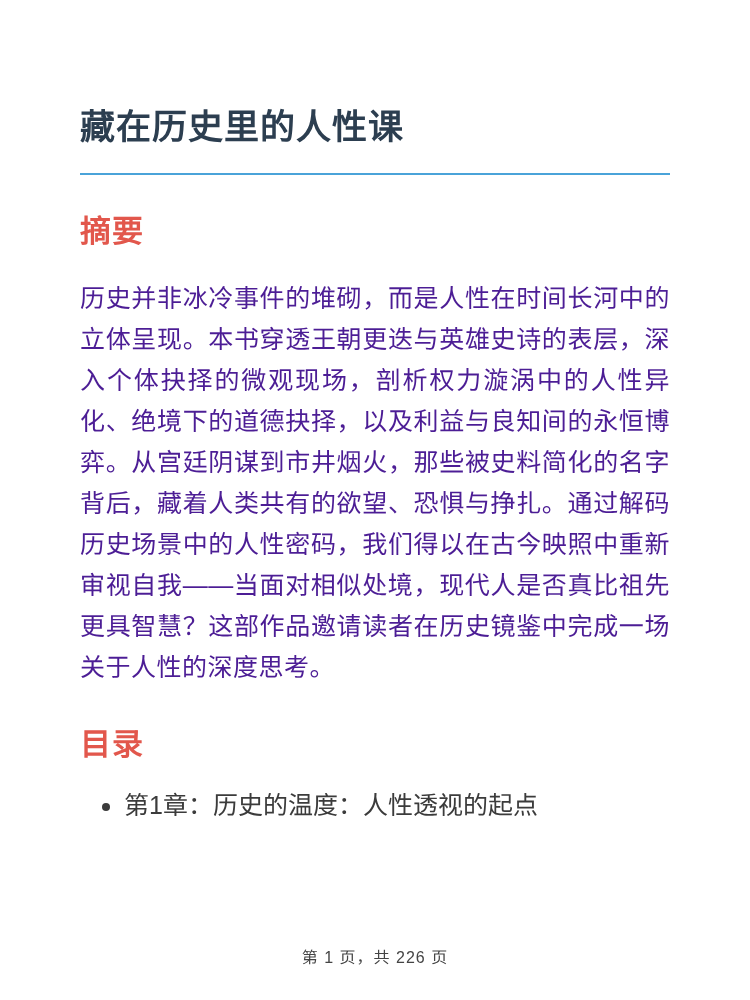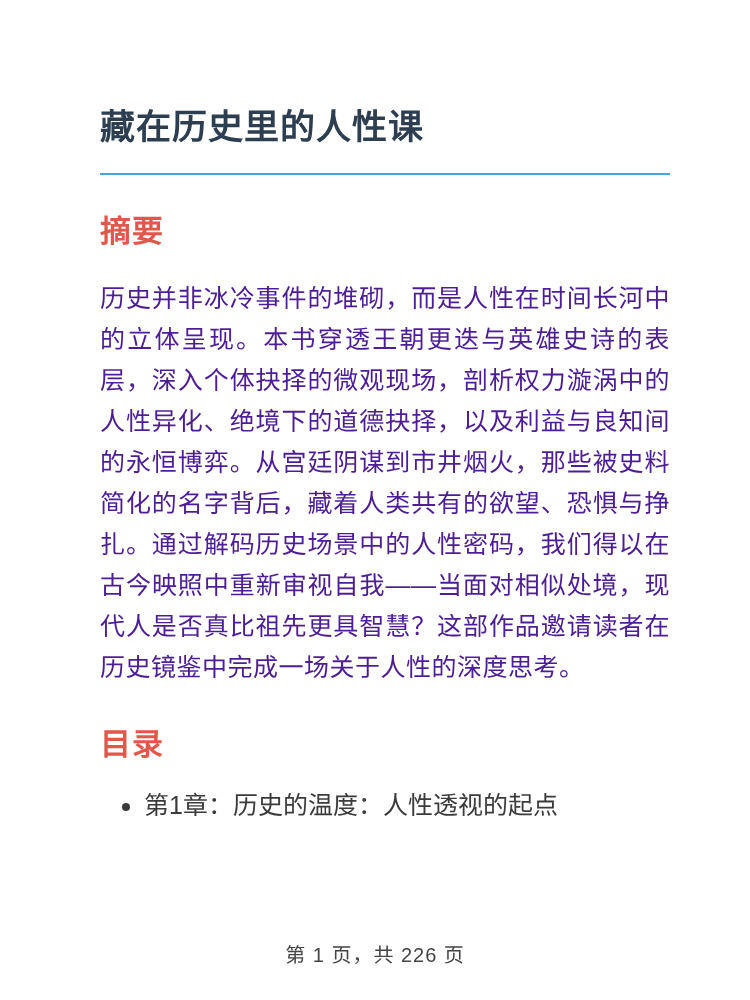--- a/index.html
+++ b/index.html
@@ -10,21 +10,21 @@
   }
   .page {
     position: relative;
     width: 750px;
     height: 1000px;
     background: #ffffff;
     overflow: hidden;
     box-sizing: border-box;
   }
   .content {
-    padding: 105px 80px 0 100px;
+    padding: 105px 80px 0 80px;
     box-sizing: border-box;
   }
   h1.doc-title {
     margin: 0 0 0 0;
     padding: 0 0 24px 0;
     font-size: 35px;
     line-height: 1.25;
     font-weight: 700;
     color: #2c3e50;
     letter-spacing: 1px;
@@ -66,21 +66,21 @@
   ul.toc-sublist > li {
     list-style-type: circle;
     margin-bottom: 20px;
   }
   .footer {
     position: absolute;
     left: 0;
     bottom: 32px;
     width: 100%;
     text-align: center;
-    font-size: 20px;
+    font-size: 16px;
     color: #444444;
     letter-spacing: 1px;
   }
 </style>
 </head>
 <body>
 
 <div class="page">
   <div class="content">
 

